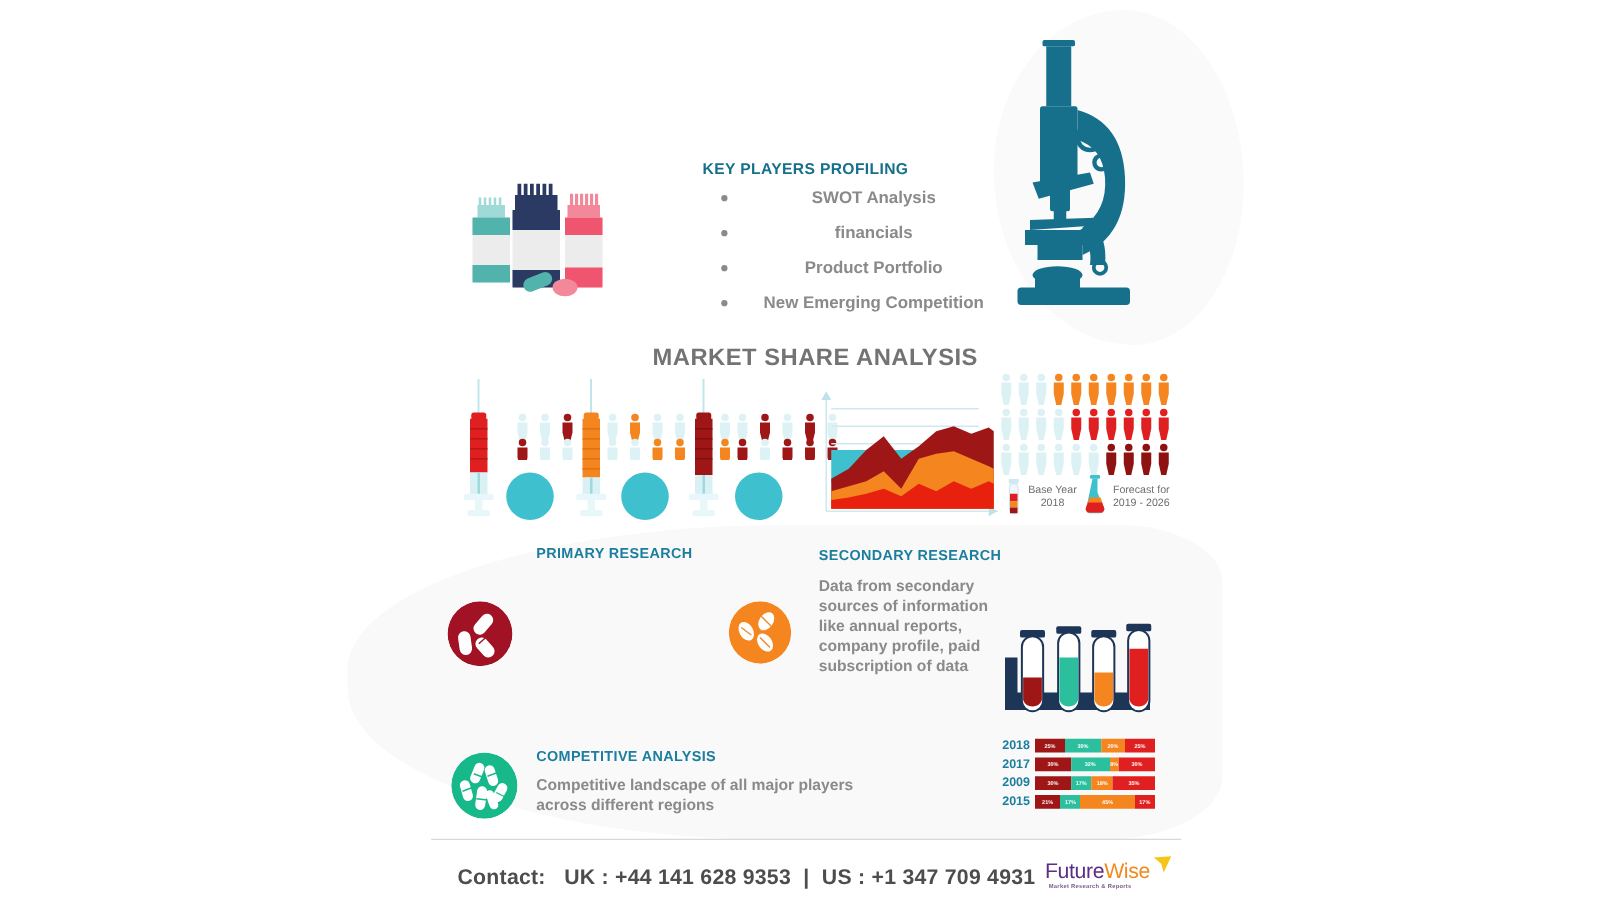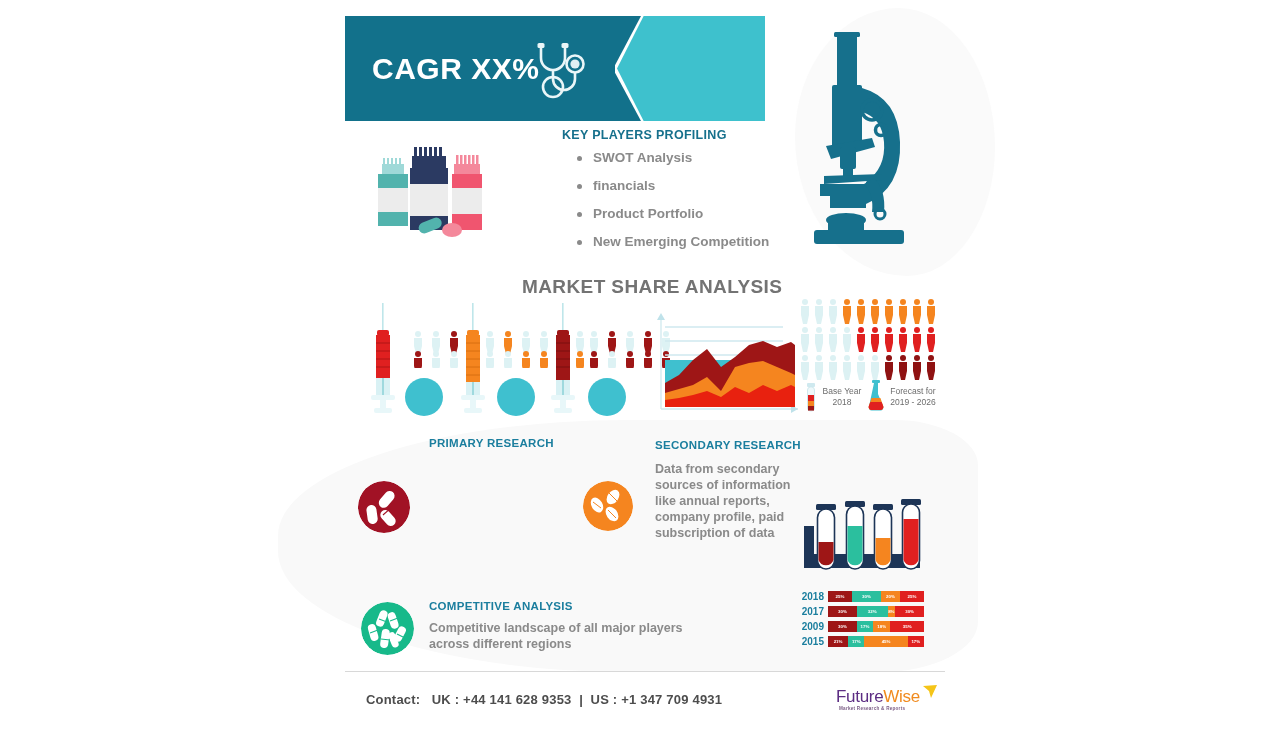--- a/index.html
+++ b/index.html
@@ -47,20 +47,21 @@
   .pills-img { position:absolute; left:370px; top:140px; width:130px; height:110px; }
   .kpp-title {
     position:absolute; left:562px; top:128px;
     color:#16708c; font-size:12.5px; font-weight:bold; letter-spacing:.3px;
   }
   .kpp-list { position:absolute; left:575px; top:151px; width:230px; }
   .kpp-list li {
     list-style:none; position:relative; padding-left:18px;
     color:#8a8a8a; font-size:13.5px; font-weight:bold; margin-bottom:13px;
     line-height:1.1;
+    text-align:center;
   }
   .kpp-list li::before {
     content:""; position:absolute; left:2px; top:5px;
     width:5px; height:5px; border-radius:50%; background:#8a8a8a;
   }
 
   
   .ms-title {
     position:absolute; left:522px; top:276px;
     color:#737373; font-size:19px; font-weight:bold; letter-spacing:.4px;
@@ -86,49 +87,34 @@
   .tubes { position:absolute; left:798px; top:492px; width:128px; height:88px; }
   .stacked { position:absolute; left:800px; top:590px; width:128px; }
   .stk-row { display:flex; align-items:center; height:12px; margin-bottom:3px; }
   .stk-year { width:28px; color:#1b7e9e; font-size:10px; font-weight:bold; text-align:right; padding-right:4px; }
   .stk-bar { display:flex; height:11px; width:96px; }
   .stk-seg { height:11px; color:#fff; font-size:4.4px; font-weight:bold;
              display:flex; align-items:center; justify-content:center; overflow:hidden; }
 
   
   .footer-rule { position:absolute; left:345px; top:671px; width:600px; height:1px; background:#d8d8d8; }
-  .contact { position:absolute; left:366px; top:692px; color:#4d4d4d; font-size:13px; font-weight:bold; letter-spacing:.2px; }
+  .contact { position:absolute; left:366px; top:692px; color:#4d4d4d; font-size:17px; font-weight:bold; letter-spacing:.2px; }
   .contact .lbl { color:#4d4d4d; }
   .logo { position:absolute; left:836px; top:687px; width:100px; height:28px; }
   .logo-txt { font-size:17px; font-weight:normal; letter-spacing:-.3px; }
   .logo-tag { position:absolute; left:3px; top:19px; color:#7a5c85; font-size:4.6px; letter-spacing:.25px; font-weight:bold; }
 </style>
 </head>
 <body>
 
 <div class="page">
 
   <div class="blob-top"></div>
   <div class="blob-bottom"></div>
 
-  <div class="banner">
-    <div class="banner-light"></div>
-    <div class="banner-dark"></div>
-    <div class="banner-dark-arrow"></div>
-    <div class="banner-title">CAGR XX%</div>
-    <svg class="stetho" viewBox="0 0 60 58">
-      <path d="M10 4 v12 a12 12 0 0 0 24 0 V4" fill="none" stroke="#eaf6f8" stroke-width="2.6"></path>
-      <rect x="6.5" y="1" width="7" height="5" rx="1.6" fill="#eaf6f8"></rect>
-      <rect x="30.5" y="1" width="7" height="5" rx="1.6" fill="#eaf6f8"></rect>
-      <path d="M22 29 v8 a11 11 0 0 0 22 0 v-7" fill="none" stroke="#eaf6f8" stroke-width="2.6"></path>
-      <circle cx="22" cy="45" r="10" fill="none" stroke="#eaf6f8" stroke-width="2.6"></circle>
-      <circle cx="44" cy="22" r="8.5" fill="none" stroke="#eaf6f8" stroke-width="2.6"></circle>
-      <circle cx="44" cy="22" r="4.6" fill="#dfeff3"></circle>
-    </svg>
-  </div>
 
   <svg class="pills-img" viewBox="0 0 130 110">
     <rect x="12" y="24" width="22" height="12" fill="#9fd9d8"></rect>
     <g fill="#9fd9d8">
       <rect x="13" y="18" width="2" height="8"></rect>
         <rect x="17" y="18" width="2" height="8"></rect>
       <rect x="21" y="18" width="2" height="8"></rect>
         <rect x="25" y="18" width="2" height="8"></rect>
       <rect x="29" y="18" width="2" height="8"></rect>
     </g>

